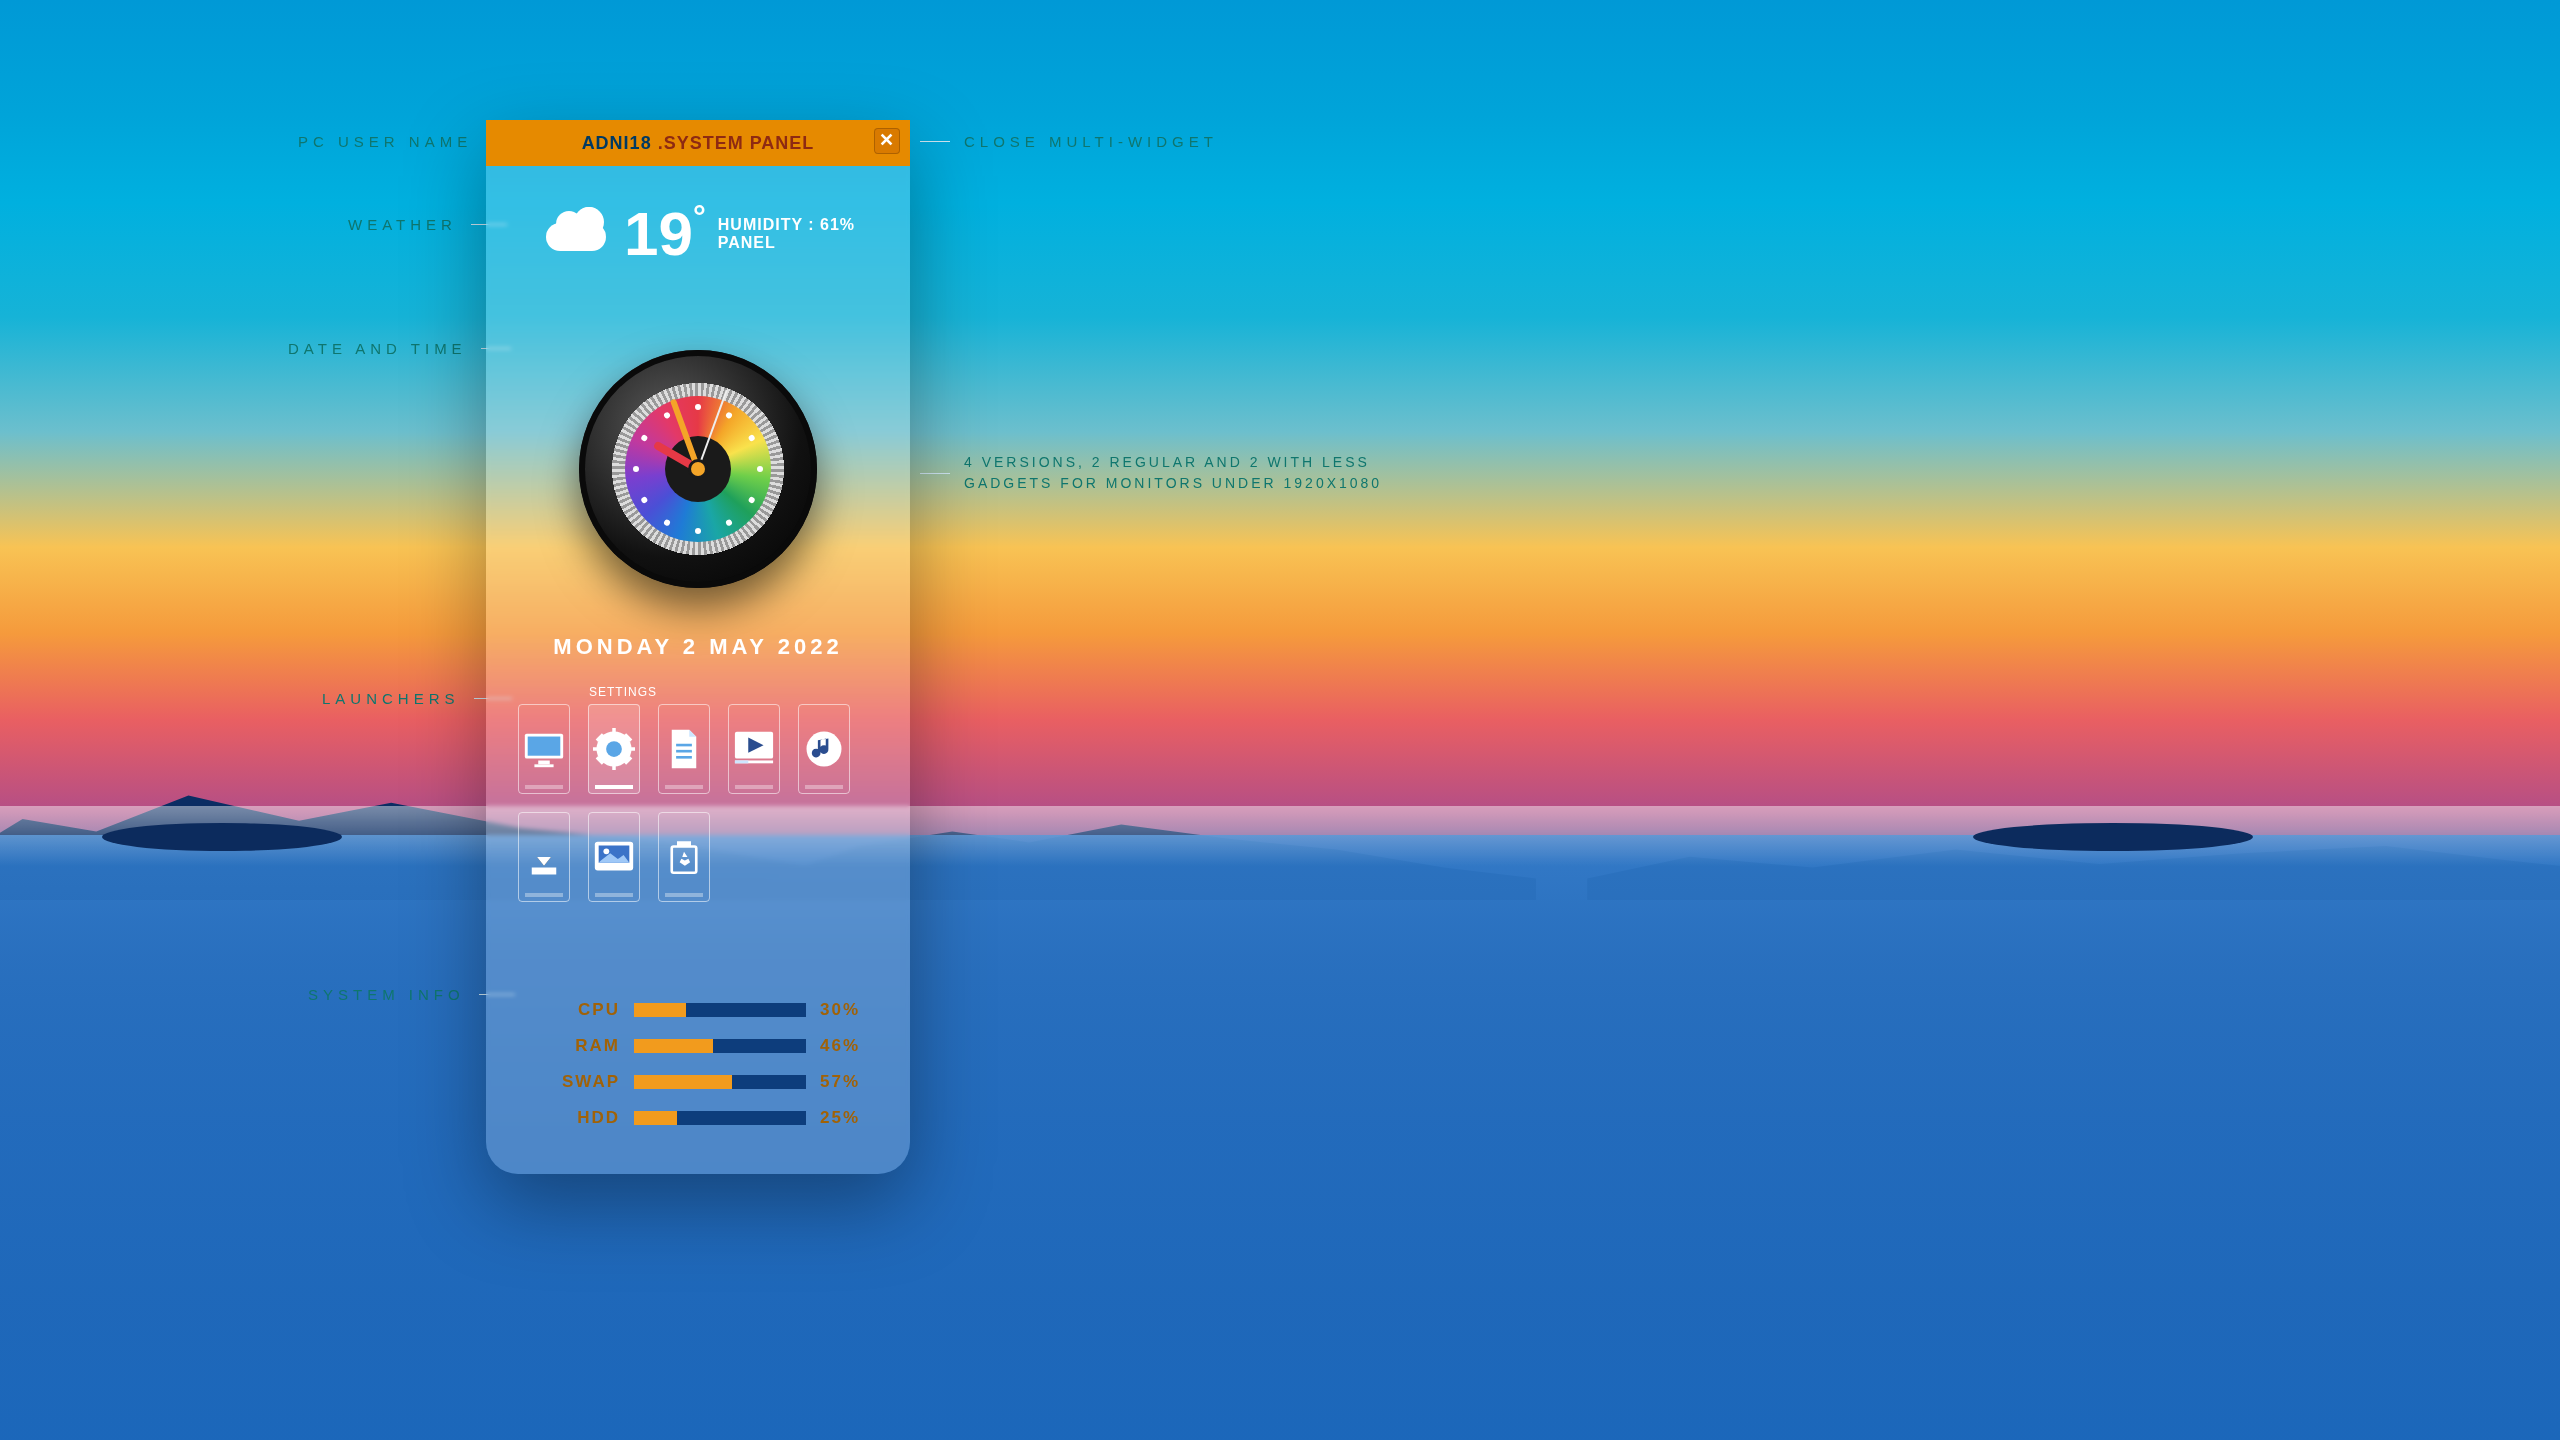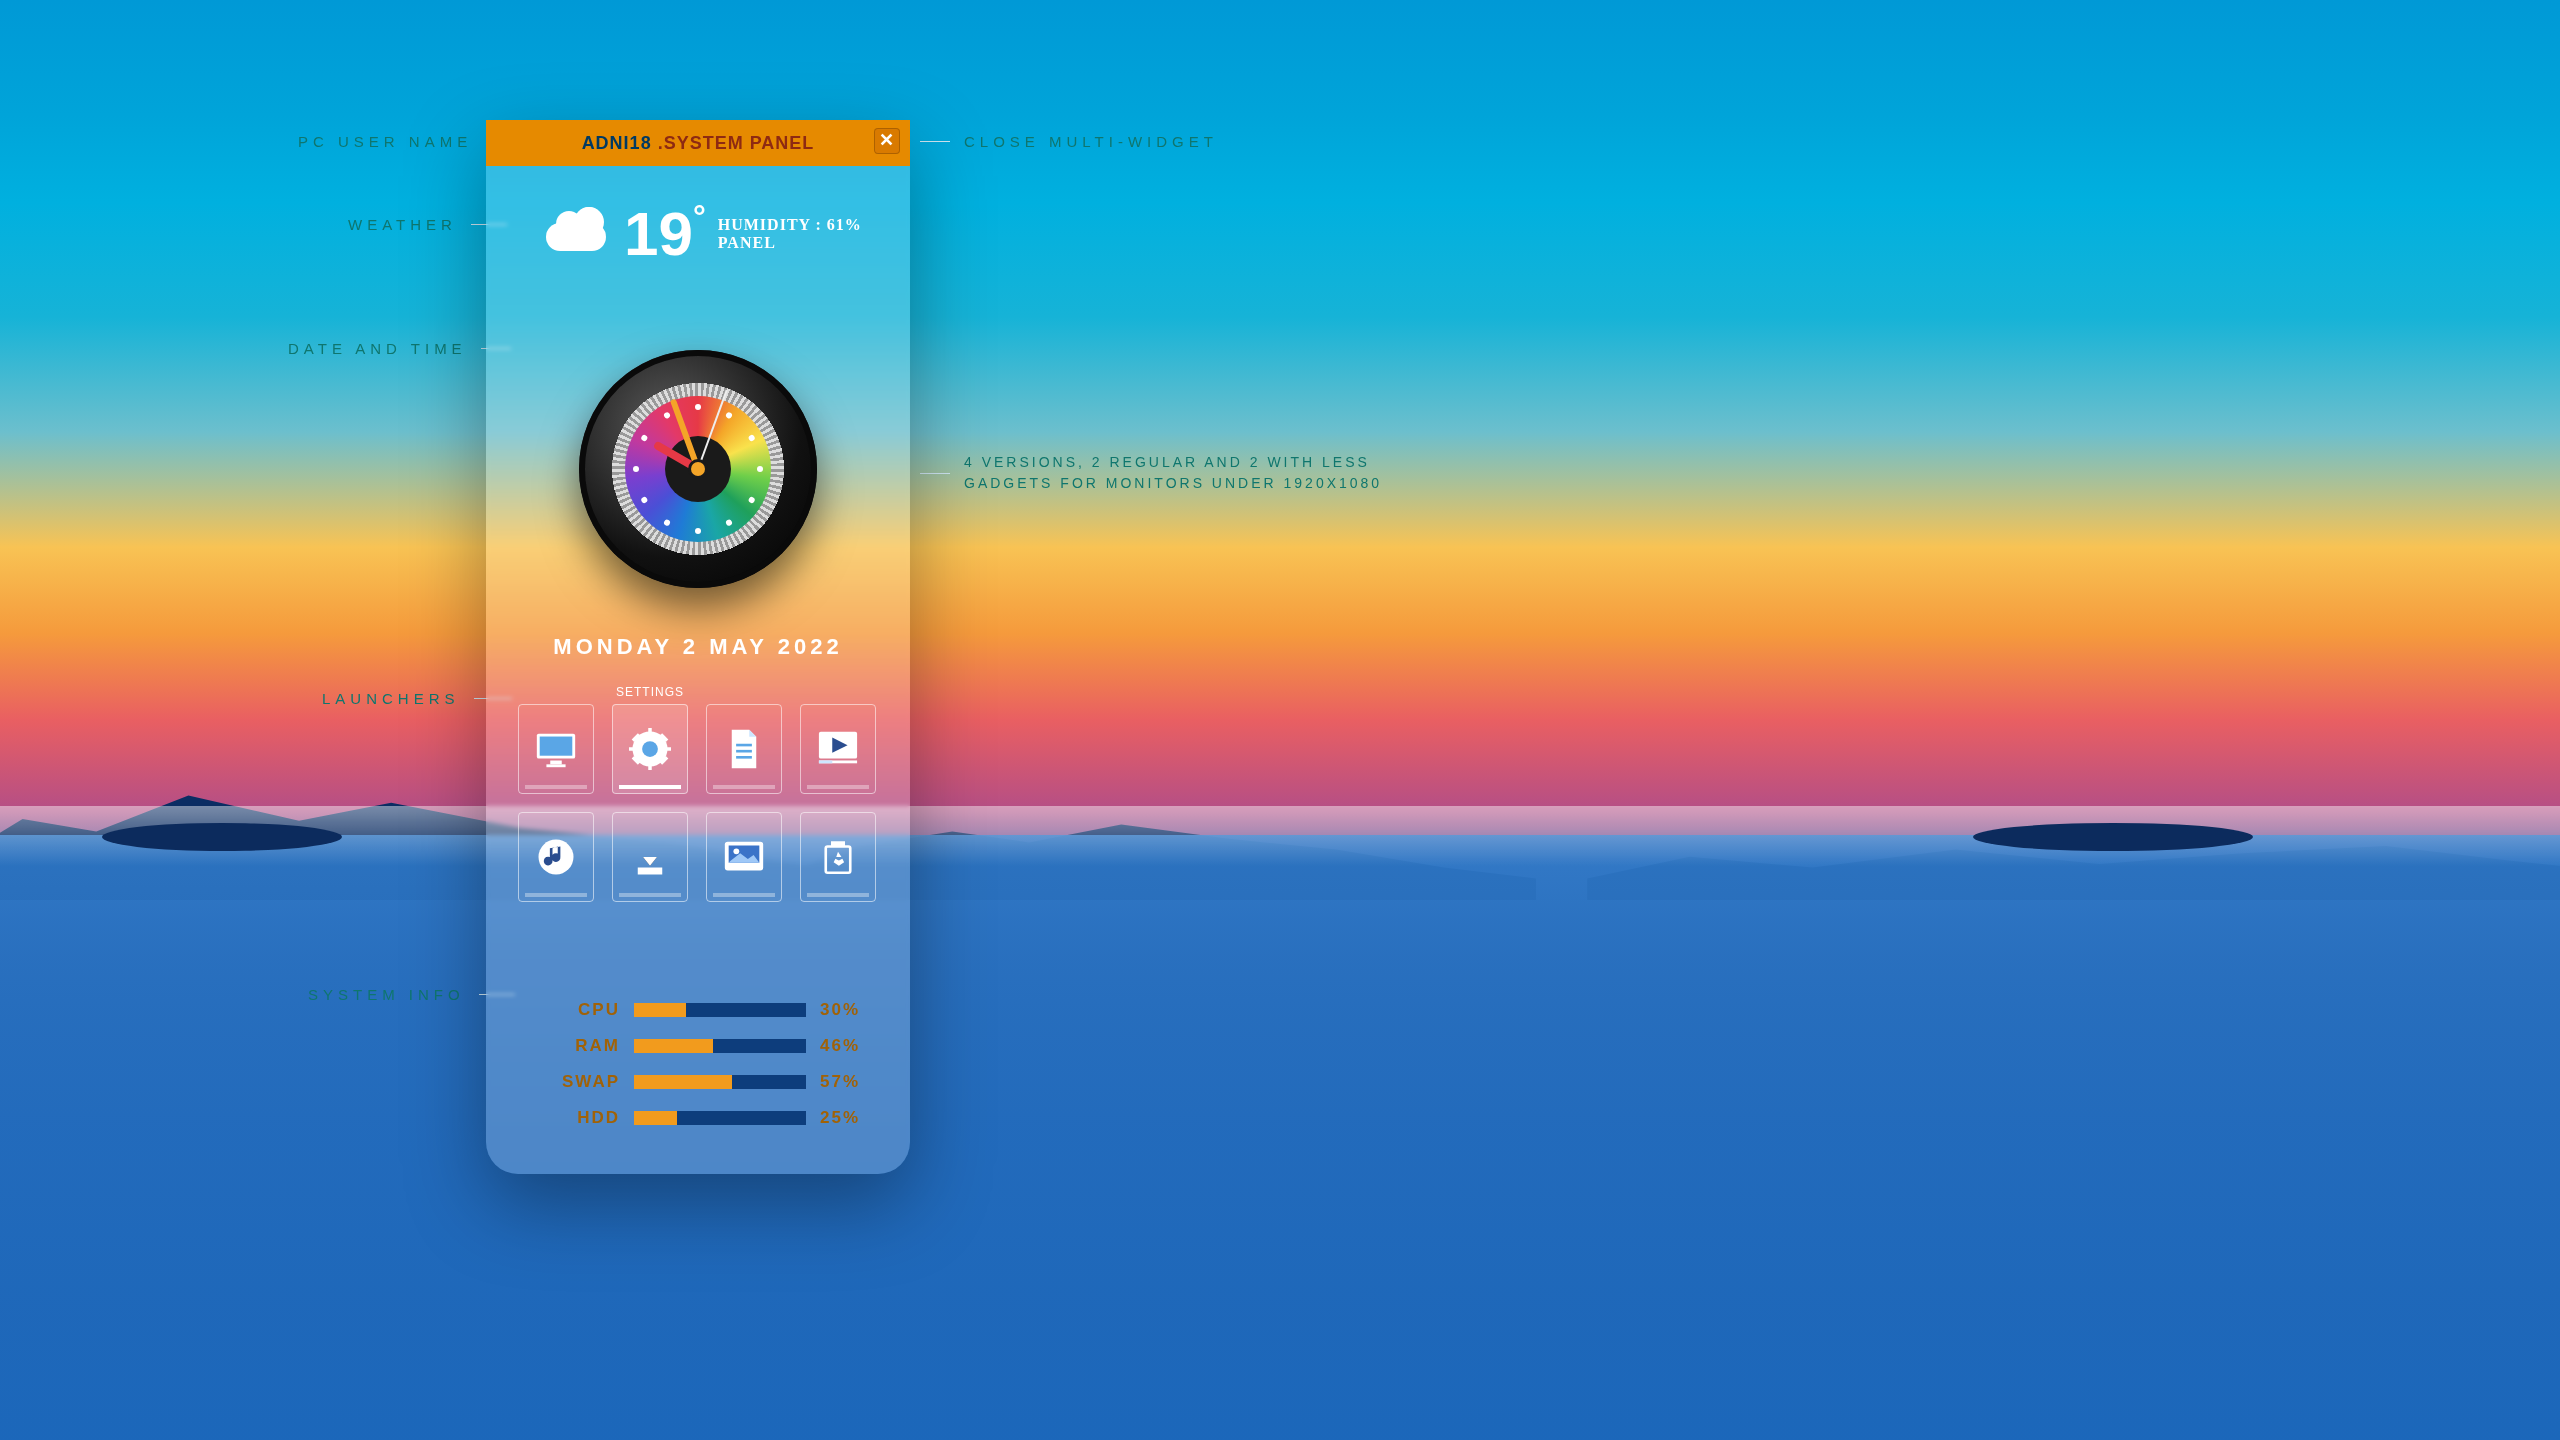--- a/index.html
+++ b/index.html
@@ -55,21 +55,21 @@
   }
   
   .weather {position:absolute; left:60px; top:78px; display:flex; align-items:center; gap:10px; color:#fff;}
   .wicon {width:68px; height:50px; position:relative;}
   .wicon .sun {position:absolute; left:30px; top:-2px; width:26px; height:26px; border-radius:50%; background:#fff;}
   .wicon .cloud {position:absolute; left:0; top:14px; width:60px; height:28px; background:#fff; border-radius:20px;}
   .wicon .cloud::before{content:"";position:absolute;left:10px;top:-12px;width:26px;height:26px;background:#fff;border-radius:50%;}
   .wicon .cloud::after{content:"";position:absolute;left:28px;top:-16px;width:30px;height:30px;background:#fff;border-radius:50%;}
   .temp {font-size:62px; font-weight:bold; position:relative;}
   .temp sup{font-size:32px; vertical-align:28px;}
-  .wtxt {display:flex; flex-direction:column; font-size:16px; font-weight:bold; letter-spacing:1px; margin-left:2px;font-family:Liberation Serif, serif;}
+  .wtxt {display:flex; flex-direction:column; font-size:16px; font-weight:bold; letter-spacing:1px; margin-left:2px;}
   
   .clockwrap {position:absolute; left:50%; top:230px; transform:translateX(-50%);}
   .dial {
     width:238px; height:238px; border-radius:50%;
     background:
       radial-gradient(circle at 38% 32%, #5b5b5b, #111 60%, #000);
     box-shadow:0 20px 40px rgba(0,0,0,.55), inset 0 0 0 6px #0a0a0a;
     position:relative;
   }
   .bezel {
@@ -86,21 +86,21 @@
   .tick {position:absolute;left:50%;top:50%;width:6px;height:6px;margin:-3px;background:#fff;border-radius:50%;}
   .hand {position:absolute;left:50%;top:50%;transform-origin:bottom center;}
   .hM {width:6px;height:74px;margin-left:-3px;margin-top:-74px;background:#f4a528;border-radius:3px;transform:rotate(340deg);} 
   .hH {width:8px;height:50px;margin-left:-4px;margin-top:-50px;background:#e63946;border-radius:4px;transform:rotate(300deg);} 
   .hS {width:2px;height:84px;margin-left:-1px;margin-top:-84px;background:#eee;transform:rotate(20deg);}
   .hub {position:absolute;left:50%;top:50%;width:14px;height:14px;margin:-7px;background:#f4a528;border-radius:50%;box-shadow:0 0 0 3px #1a1a1a;}
   .date {position:absolute; left:0; right:0; top:514px; text-align:center; font-size:22px; font-weight:bold; color:#fff; letter-spacing:4px;}
   
   .grid {position:absolute; left:32px; top:584px; width:360px; display:flex; flex-wrap:wrap; gap:18px;}
   .tip {position:absolute;top:-20px;left:0;right:0;text-align:center;font-size:12px;color:#fff;letter-spacing:1px;display:none;}
-  .cell {position:relative; width:76px; height:90px; border:1px solid rgba(255,255,255,.55); border-radius:4px; display:flex; align-items:center; justify-content:center; cursor:pointer;}
+  .cell {position:relative; width:52px; height:90px; border:1px solid rgba(255,255,255,.55); border-radius:4px; display:flex; align-items:center; justify-content:center; cursor:pointer;}
   .cell.hover {background:rgba(255,255,255,.14);}
   .cell.hover .tip{display:block;}
   .ubar {position:absolute;left:6px;right:6px;bottom:4px;height:4px;background:rgba(255,255,255,.35);}
   .cell.hover .ubar{background:#fff;}
   .ic {width:46px;height:42px;fill:#fff;}
   
   .sys {position:absolute; left:60px; right:44px; top:880px; color:#a16207; letter-spacing:2px;}
   .row {display:flex; align-items:center; gap:14px; margin-bottom:16px; font-weight:bold;}
   .lab {width:74px; text-align:right; font-size:17px;}
   .bar {width:172px; height:14px; background:#0d3d7c;}

